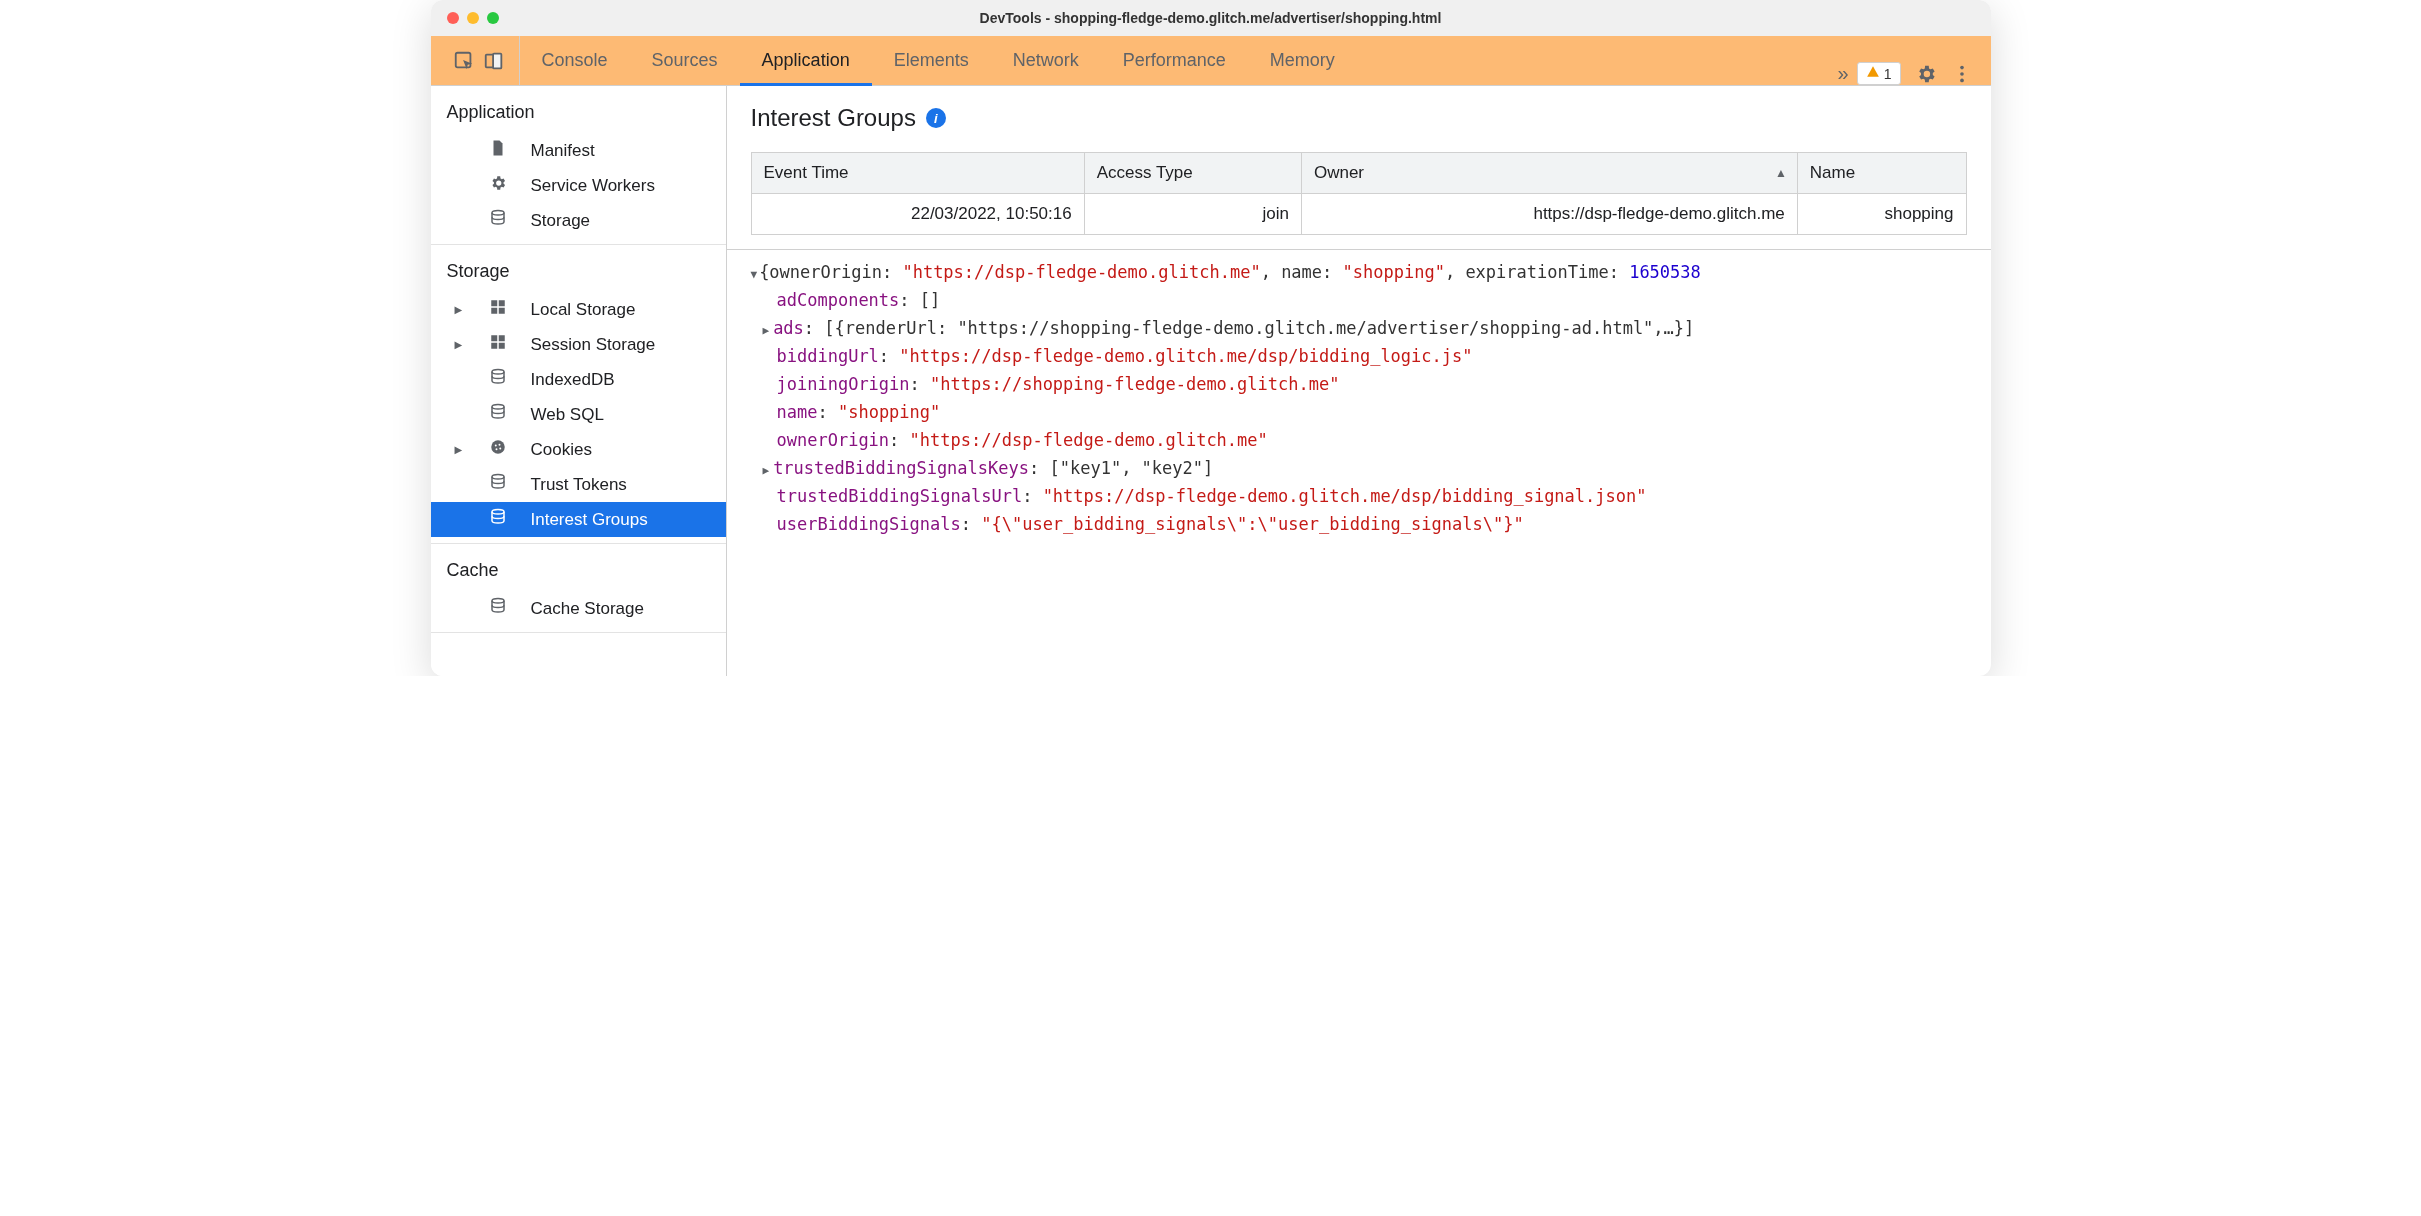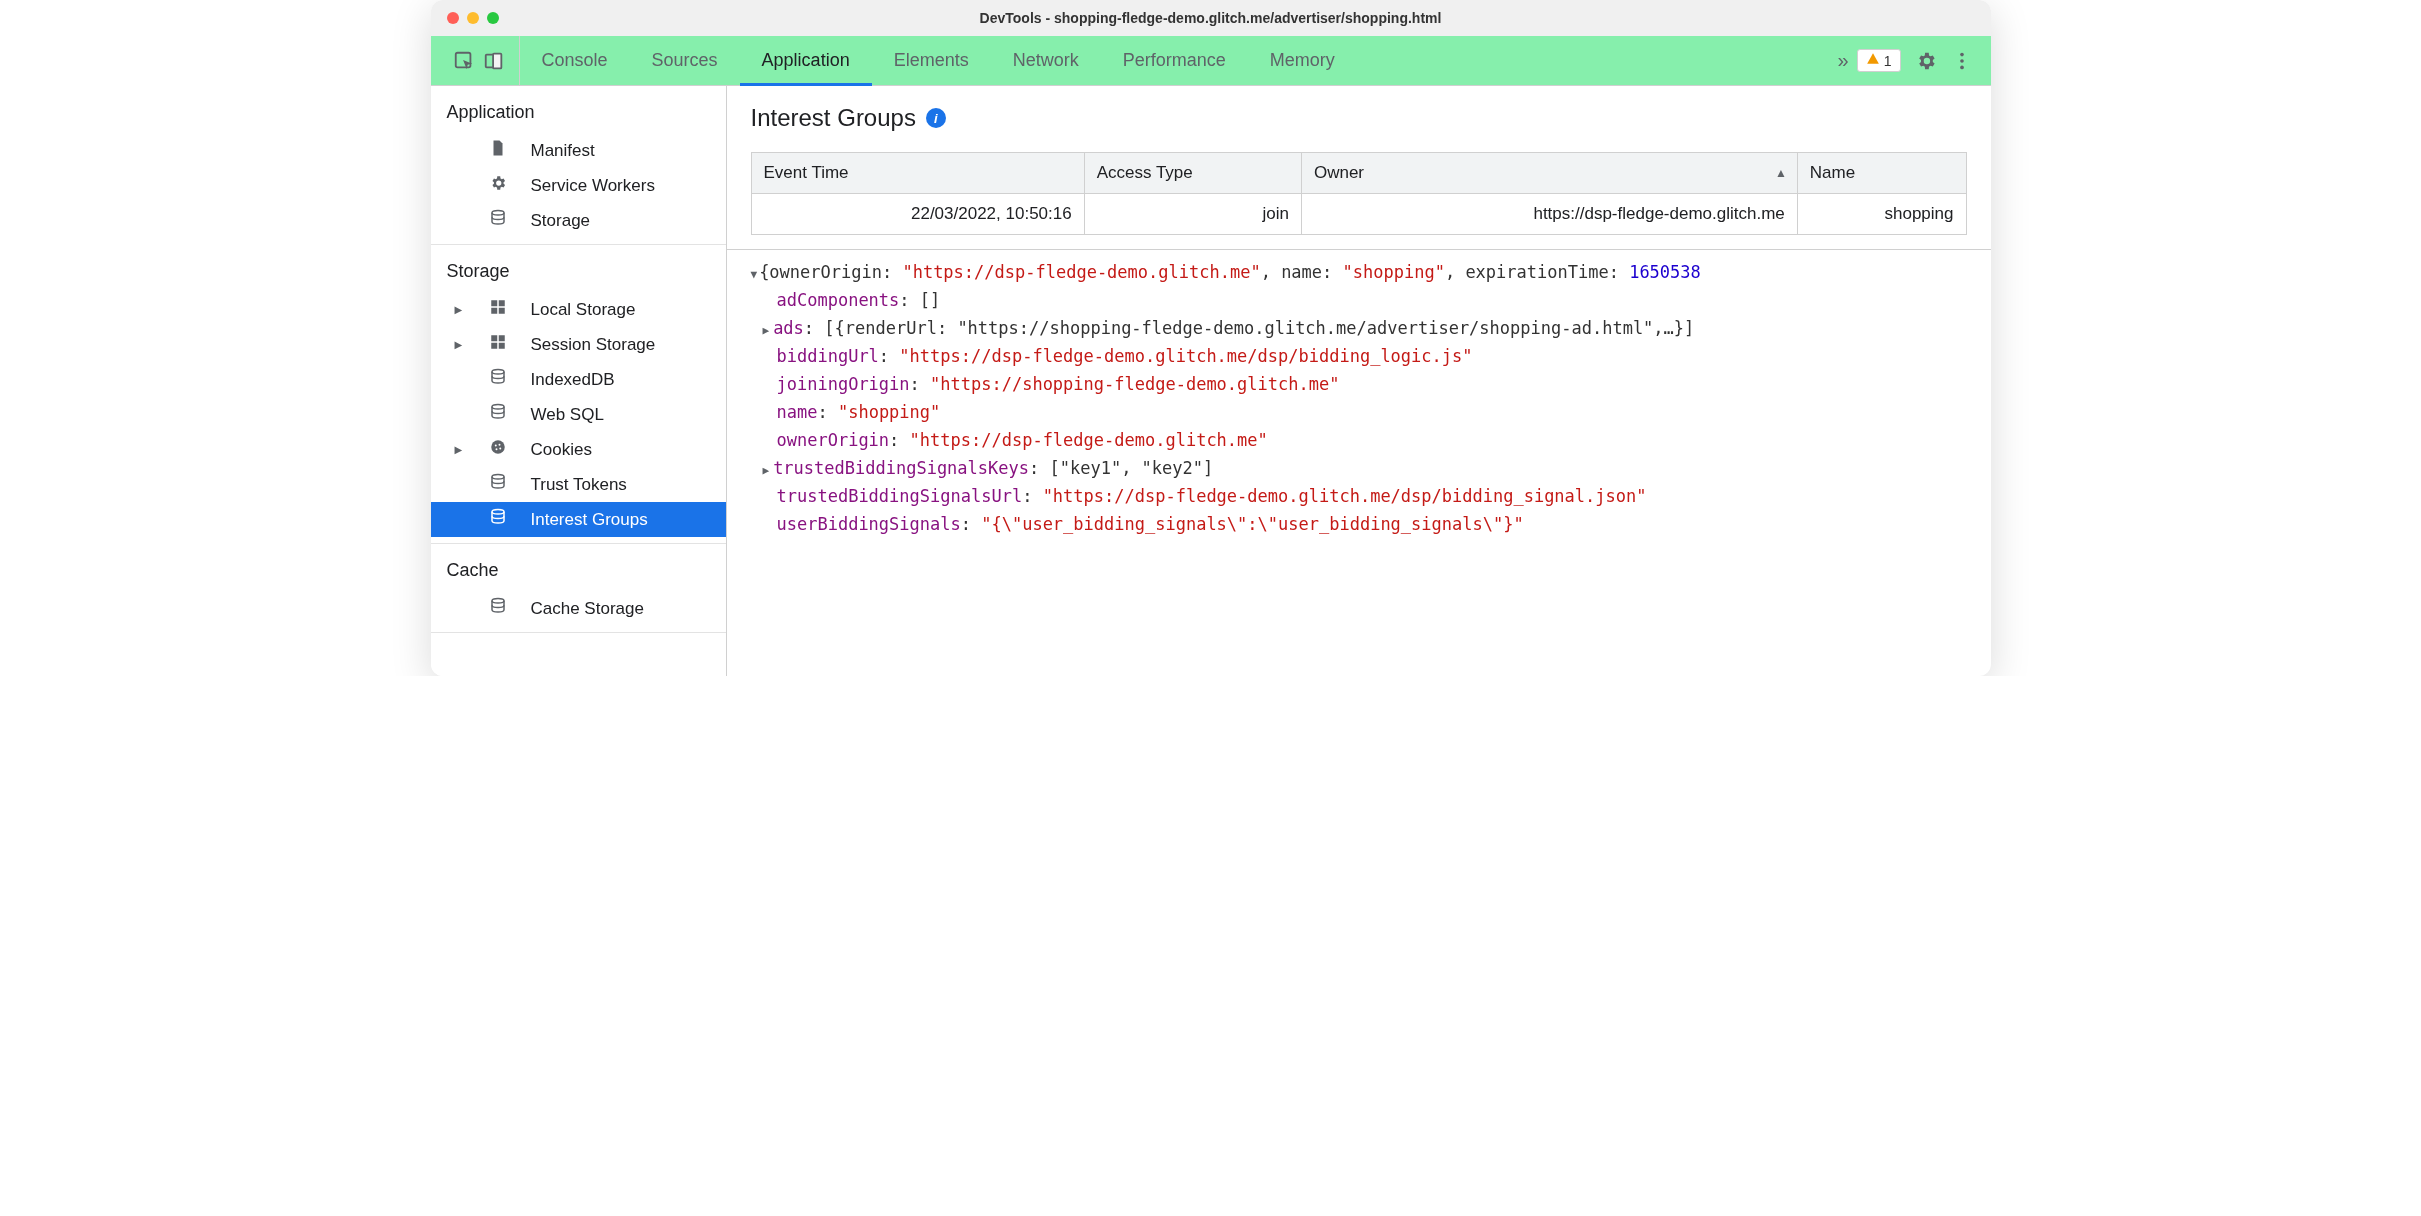--- a/index.html
+++ b/index.html
@@ -28,22 +28,22 @@
     .traffic-lights { display: flex; gap: 8px; position: absolute; left: 16px; }
     .traffic-light { width: 12px; height: 12px; border-radius: 50%; }
     .tl-red { background: #ff5f57; }
     .tl-yellow { background: #febc2e; }
     .tl-green { background: #28c840; }
     .title-text {
       flex: 1; text-align: center; font-weight: 600; font-size: 14px; color: #333;
     }
 
     .tabbar {
-      display: flex; align-items: center; height: 50px;
-      background: #86efac; border-bottom: 1px solid #d0d0d0;
+      display: flex; align-items: flex-end; height: 50px;
+      background: #fdba74; border-bottom: 1px solid #d0d0d0;
       padding: 0 8px;
     }
     .tabbar-left {
       display: flex; align-items: center; gap: 8px;
       padding: 0 14px; border-right: 1px solid #d0d0d0; height: 100%;
     }
     .tabbar-left svg { color: #5f6368; }
     .tabs { display: flex; flex: 1; height: 100%; }
     .tab {
       padding: 0 22px; display: flex; align-items: center;

